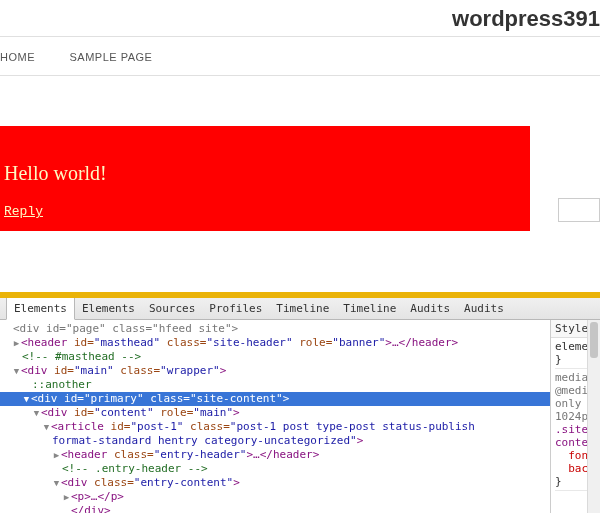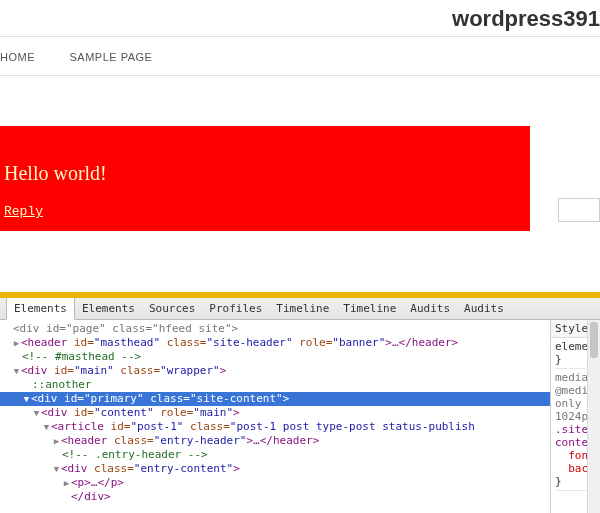--- a/index.html
+++ b/index.html
@@ -220,20 +220,21 @@
   <div class="dt-body">
     <div class="dt-dom">
       <div class="dt-line" style="padding-left:4px;"><span class="tri blank">▶</span><span class="gray">&lt;div id="page" class="hfeed site"&gt;</span></div>
       <div class="dt-line" style="padding-left:12px;"><span class="tri">▶</span><span class="tag">&lt;header</span><span class="attrn"> id=</span><span class="attrv">"masthead"</span><span class="attrn"> class=</span><span class="attrv">"site-header"</span><span class="attrn"> role=</span><span class="attrv">"banner"</span><span class="tag">&gt;…&lt;/header&gt;</span></div>
       <div class="dt-line" style="padding-left:22px;"><span class="cmt">&lt;!-- #masthead --&gt;</span></div>
       <div class="dt-line" style="padding-left:12px;"><span class="tri">▼</span><span class="tag">&lt;div</span><span class="attrn"> id=</span><span class="attrv">"main"</span><span class="attrn"> class=</span><span class="attrv">"wrapper"</span><span class="tag">&gt;</span></div>
       <div class="dt-line" style="padding-left:32px;"><span class="pseudo">::another</span></div>
       <div class="dt-line hl" style="padding-left:22px;"><span class="tri">▼</span><span class="tag">&lt;div</span><span class="attrn"> id=</span><span class="attrv">"primary"</span><span class="attrn"> class=</span><span class="attrv">"site-content"</span><span class="tag">&gt;</span></div>
       <div class="dt-line" style="padding-left:32px;"><span class="tri">▼</span><span class="tag">&lt;div</span><span class="attrn"> id=</span><span class="attrv">"content"</span><span class="attrn"> role=</span><span class="attrv">"main"</span><span class="tag">&gt;</span></div>
       <div class="dt-line" style="padding-left:42px;"><span class="tri">▼</span><span class="tag">&lt;article</span><span class="attrn"> id=</span><span class="attrv">"post-1"</span><span class="attrn"> class=</span><span class="attrv">"post-1 post type-post status-publish</span></div>
+      <div class="dt-line" style="padding-left:52px;"><span class="attrv">format-standard hentry category-uncategorized"</span><span class="tag">&gt;</span></div>
       <div class="dt-line" style="padding-left:52px;"><span class="tri">▶</span><span class="tag">&lt;header</span><span class="attrn"> class=</span><span class="attrv">"entry-header"</span><span class="tag">&gt;…&lt;/header&gt;</span></div>
       <div class="dt-line" style="padding-left:62px;"><span class="cmt">&lt;!-- .entry-header --&gt;</span></div>
       <div class="dt-line" style="padding-left:52px;"><span class="tri">▼</span><span class="tag">&lt;div</span><span class="attrn"> class=</span><span class="attrv">"entry-content"</span><span class="tag">&gt;</span></div>
       <div class="dt-line" style="padding-left:62px;"><span class="tri">▶</span><span class="tag">&lt;p&gt;…&lt;/p&gt;</span></div>
       <div class="dt-line" style="padding-left:62px;"><span class="tri blank">▶</span><span class="tag">&lt;/div&gt;</span></div>
     </div>
     <div class="dt-styles">
       <div class="styles-header">Styles</div>
       <div class="styles-body">
         <div class="block">

